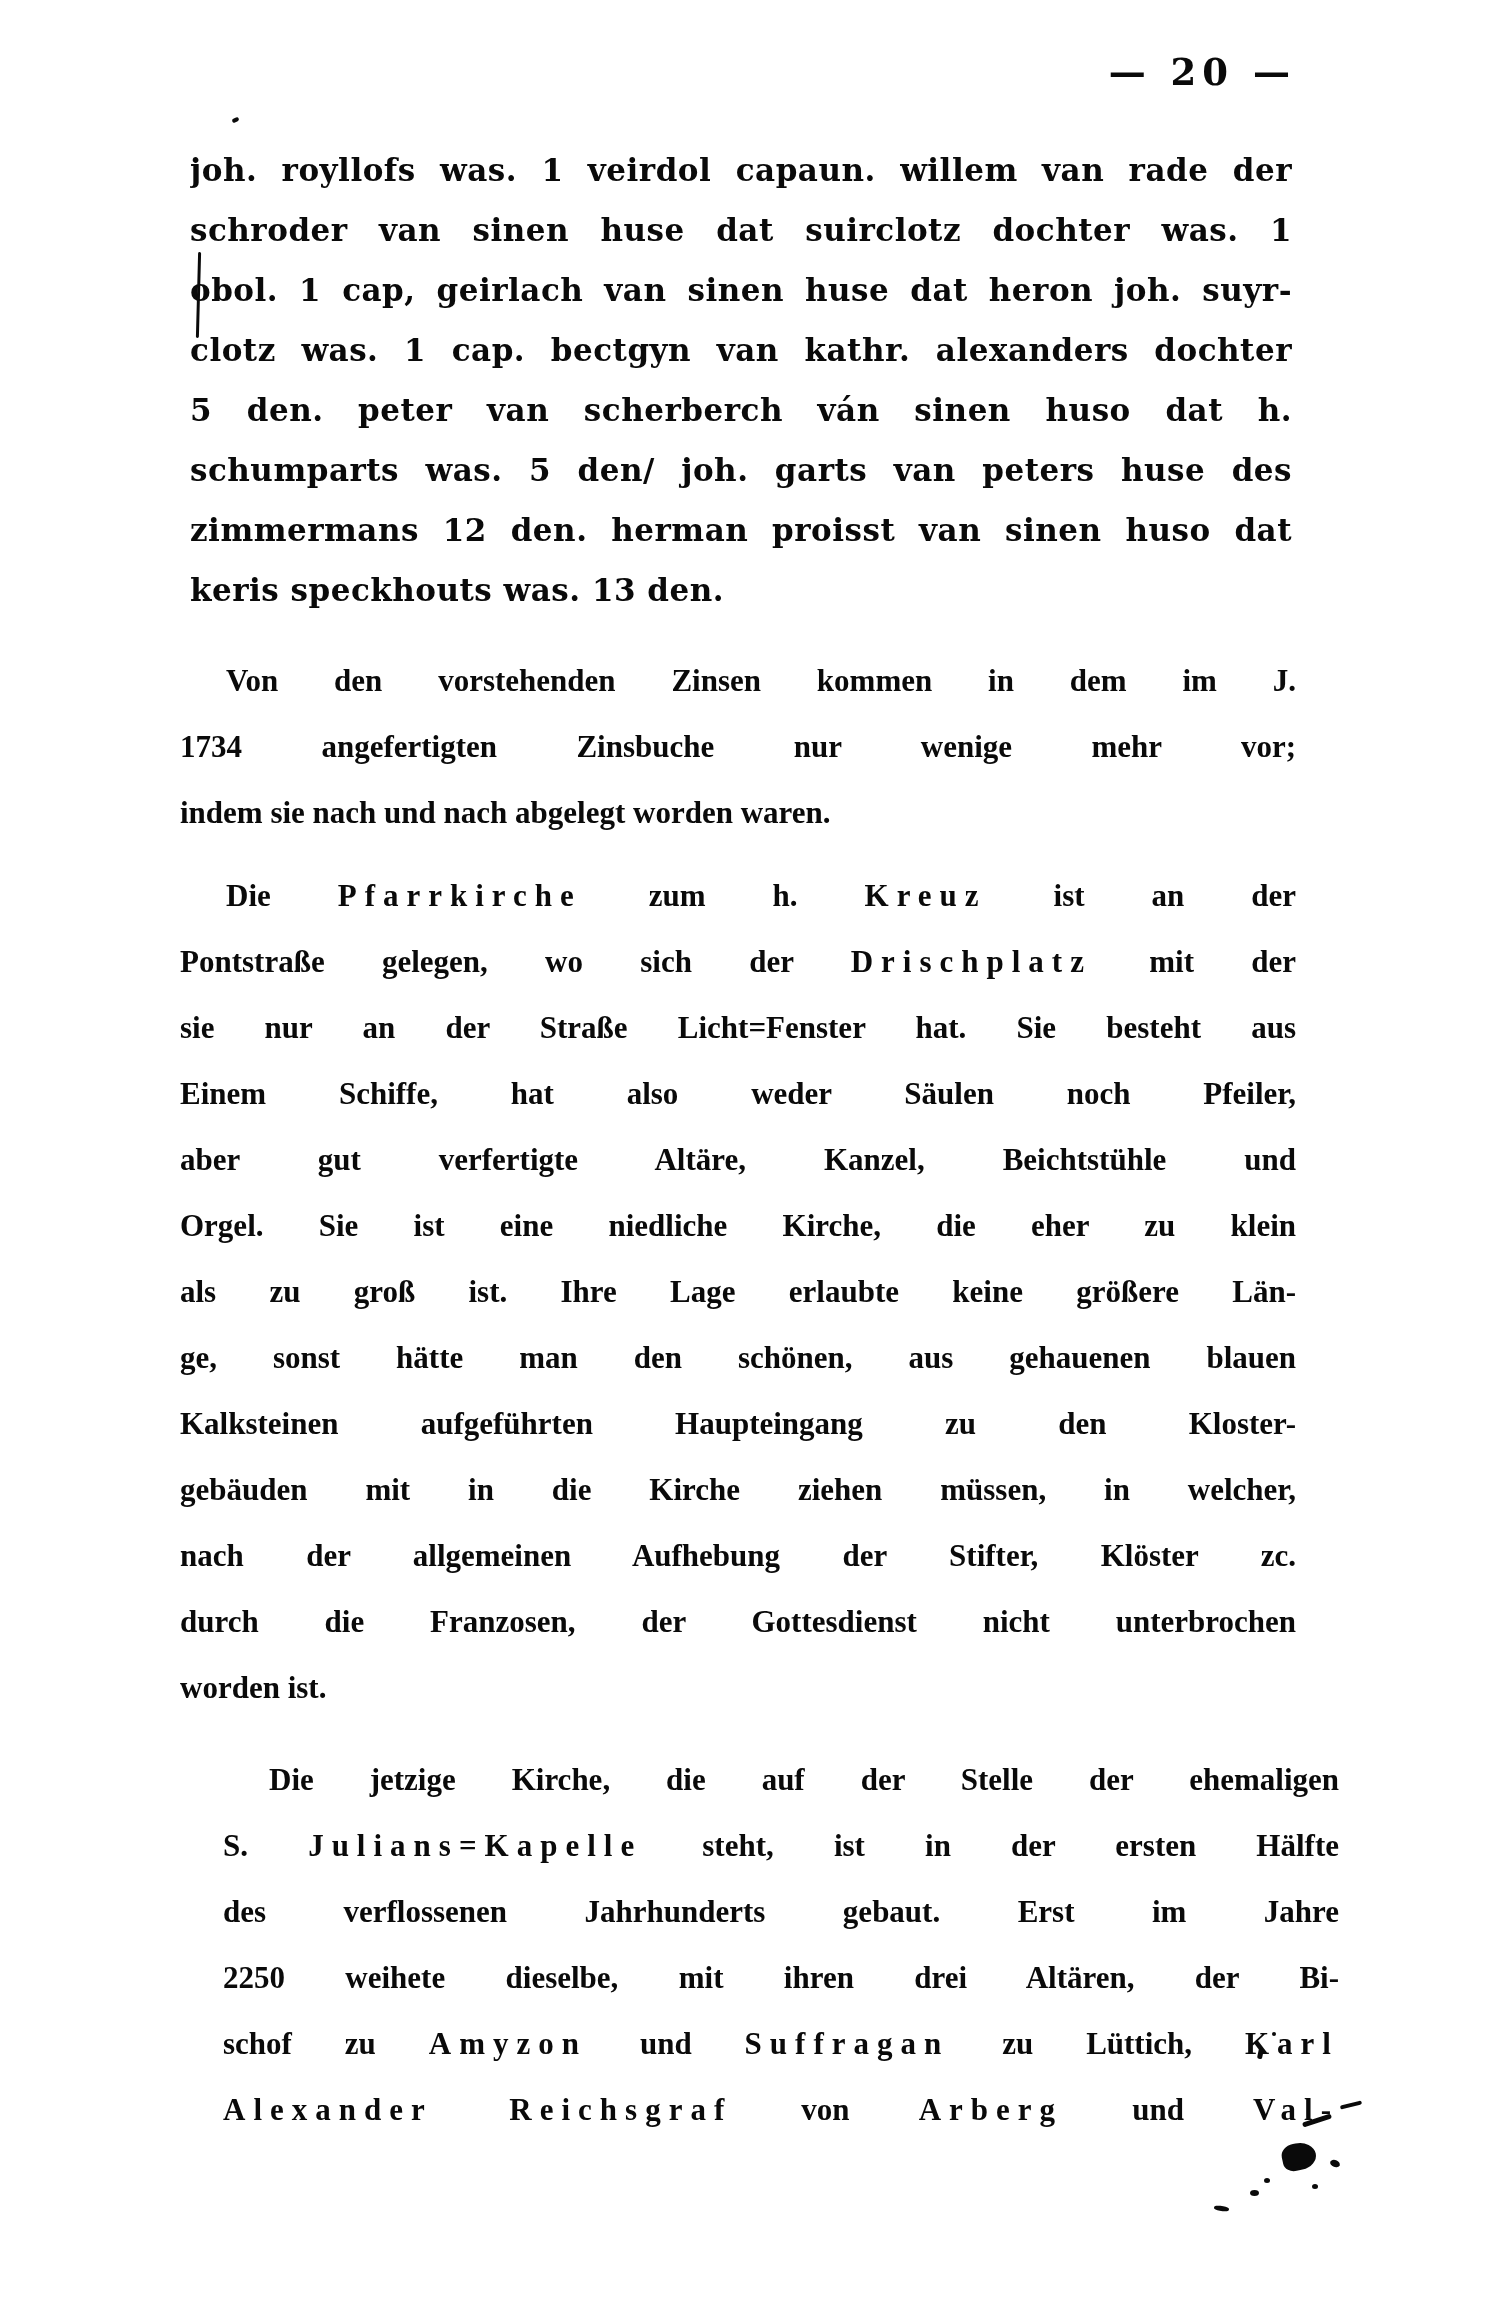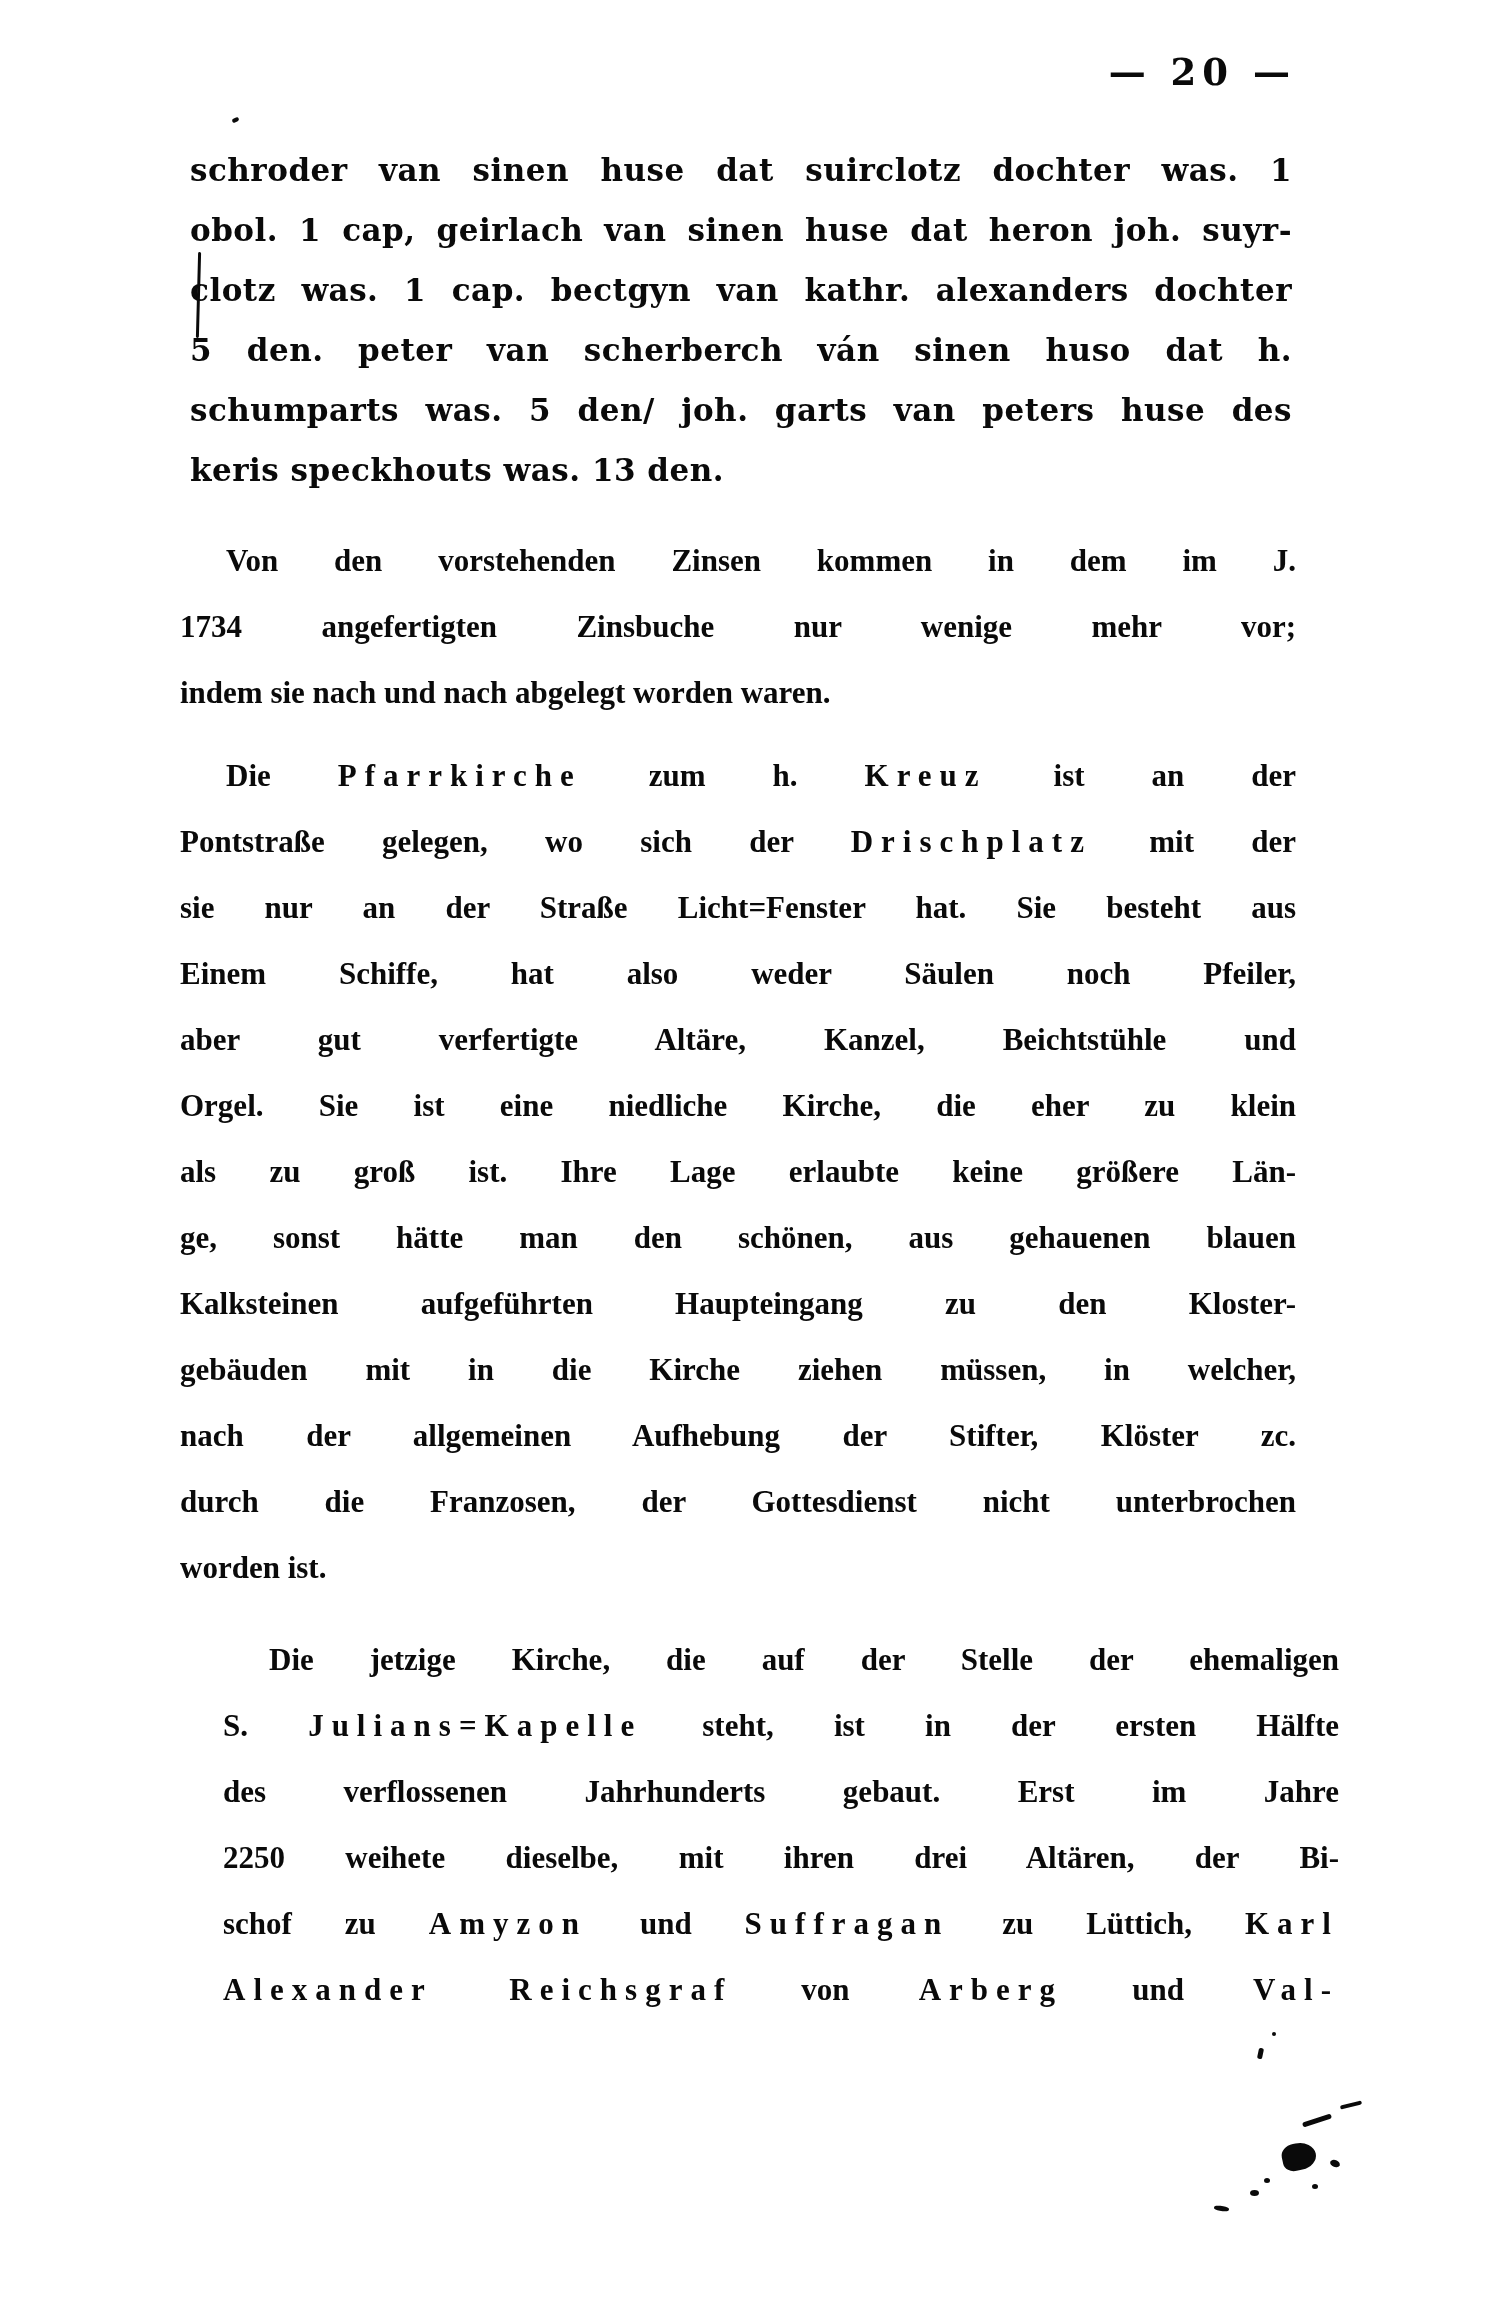--- a/index.html
+++ b/index.html
@@ -70,25 +70,27 @@
   .a-dot5     { left:1312px; top:2184px; width:6px;  height:5px; border-radius:50%; }
 </style>
 </head>
 <body>
 
 <div class="page">
   <div class="page-header">— 20 —</div>
 
   <div class="text-column">
       <div class="block quote">
+        <div class="line"><span>joh. royllofs was. 1 veirdol capaun. willem van rade der</span></div>
         <div class="line"><span>schroder van sinen huse dat suirclotz dochter was. 1</span></div>
         <div class="line"><span>obol. 1 cap, geirlach van sinen huse dat heron joh. suyr-</span></div>
         <div class="line"><span>clotz was. 1 cap. bectgyn van kathr. alexanders dochter</span></div>
         <div class="line"><span>5 den. peter van scherberch ván sinen huso dat h.</span></div>
         <div class="line"><span>schumparts was. 5 den/ joh. garts van peters huse des</span></div>
+        <div class="line"><span>zimmermans 12 den. herman proisst van sinen huso dat</span></div>
         <div class="line last"><span>keris speckhouts was. 13 den.</span></div>
       </div>
       <div class="block para p2">
         <div class="line"><span>Von den vorstehenden Zinsen kommen in dem im J.</span></div>
         <div class="line"><span>1734 angefertigten Zinsbuche nur wenige mehr vor;</span></div>
         <div class="line last"><span>indem sie nach und nach abgelegt worden waren.</span></div>
       </div>
       <div class="block para p3">
         <div class="line"><span>Die </span><span class="sp">Pfarrkirche</span><span> zum h. </span><span class="sp">Kreuz</span><span> ist an der</span></div>
         <div class="line"><span>Pontstraße gelegen, wo sich der </span><span class="sp">Drischplatz</span><span> mit der</span></div>

